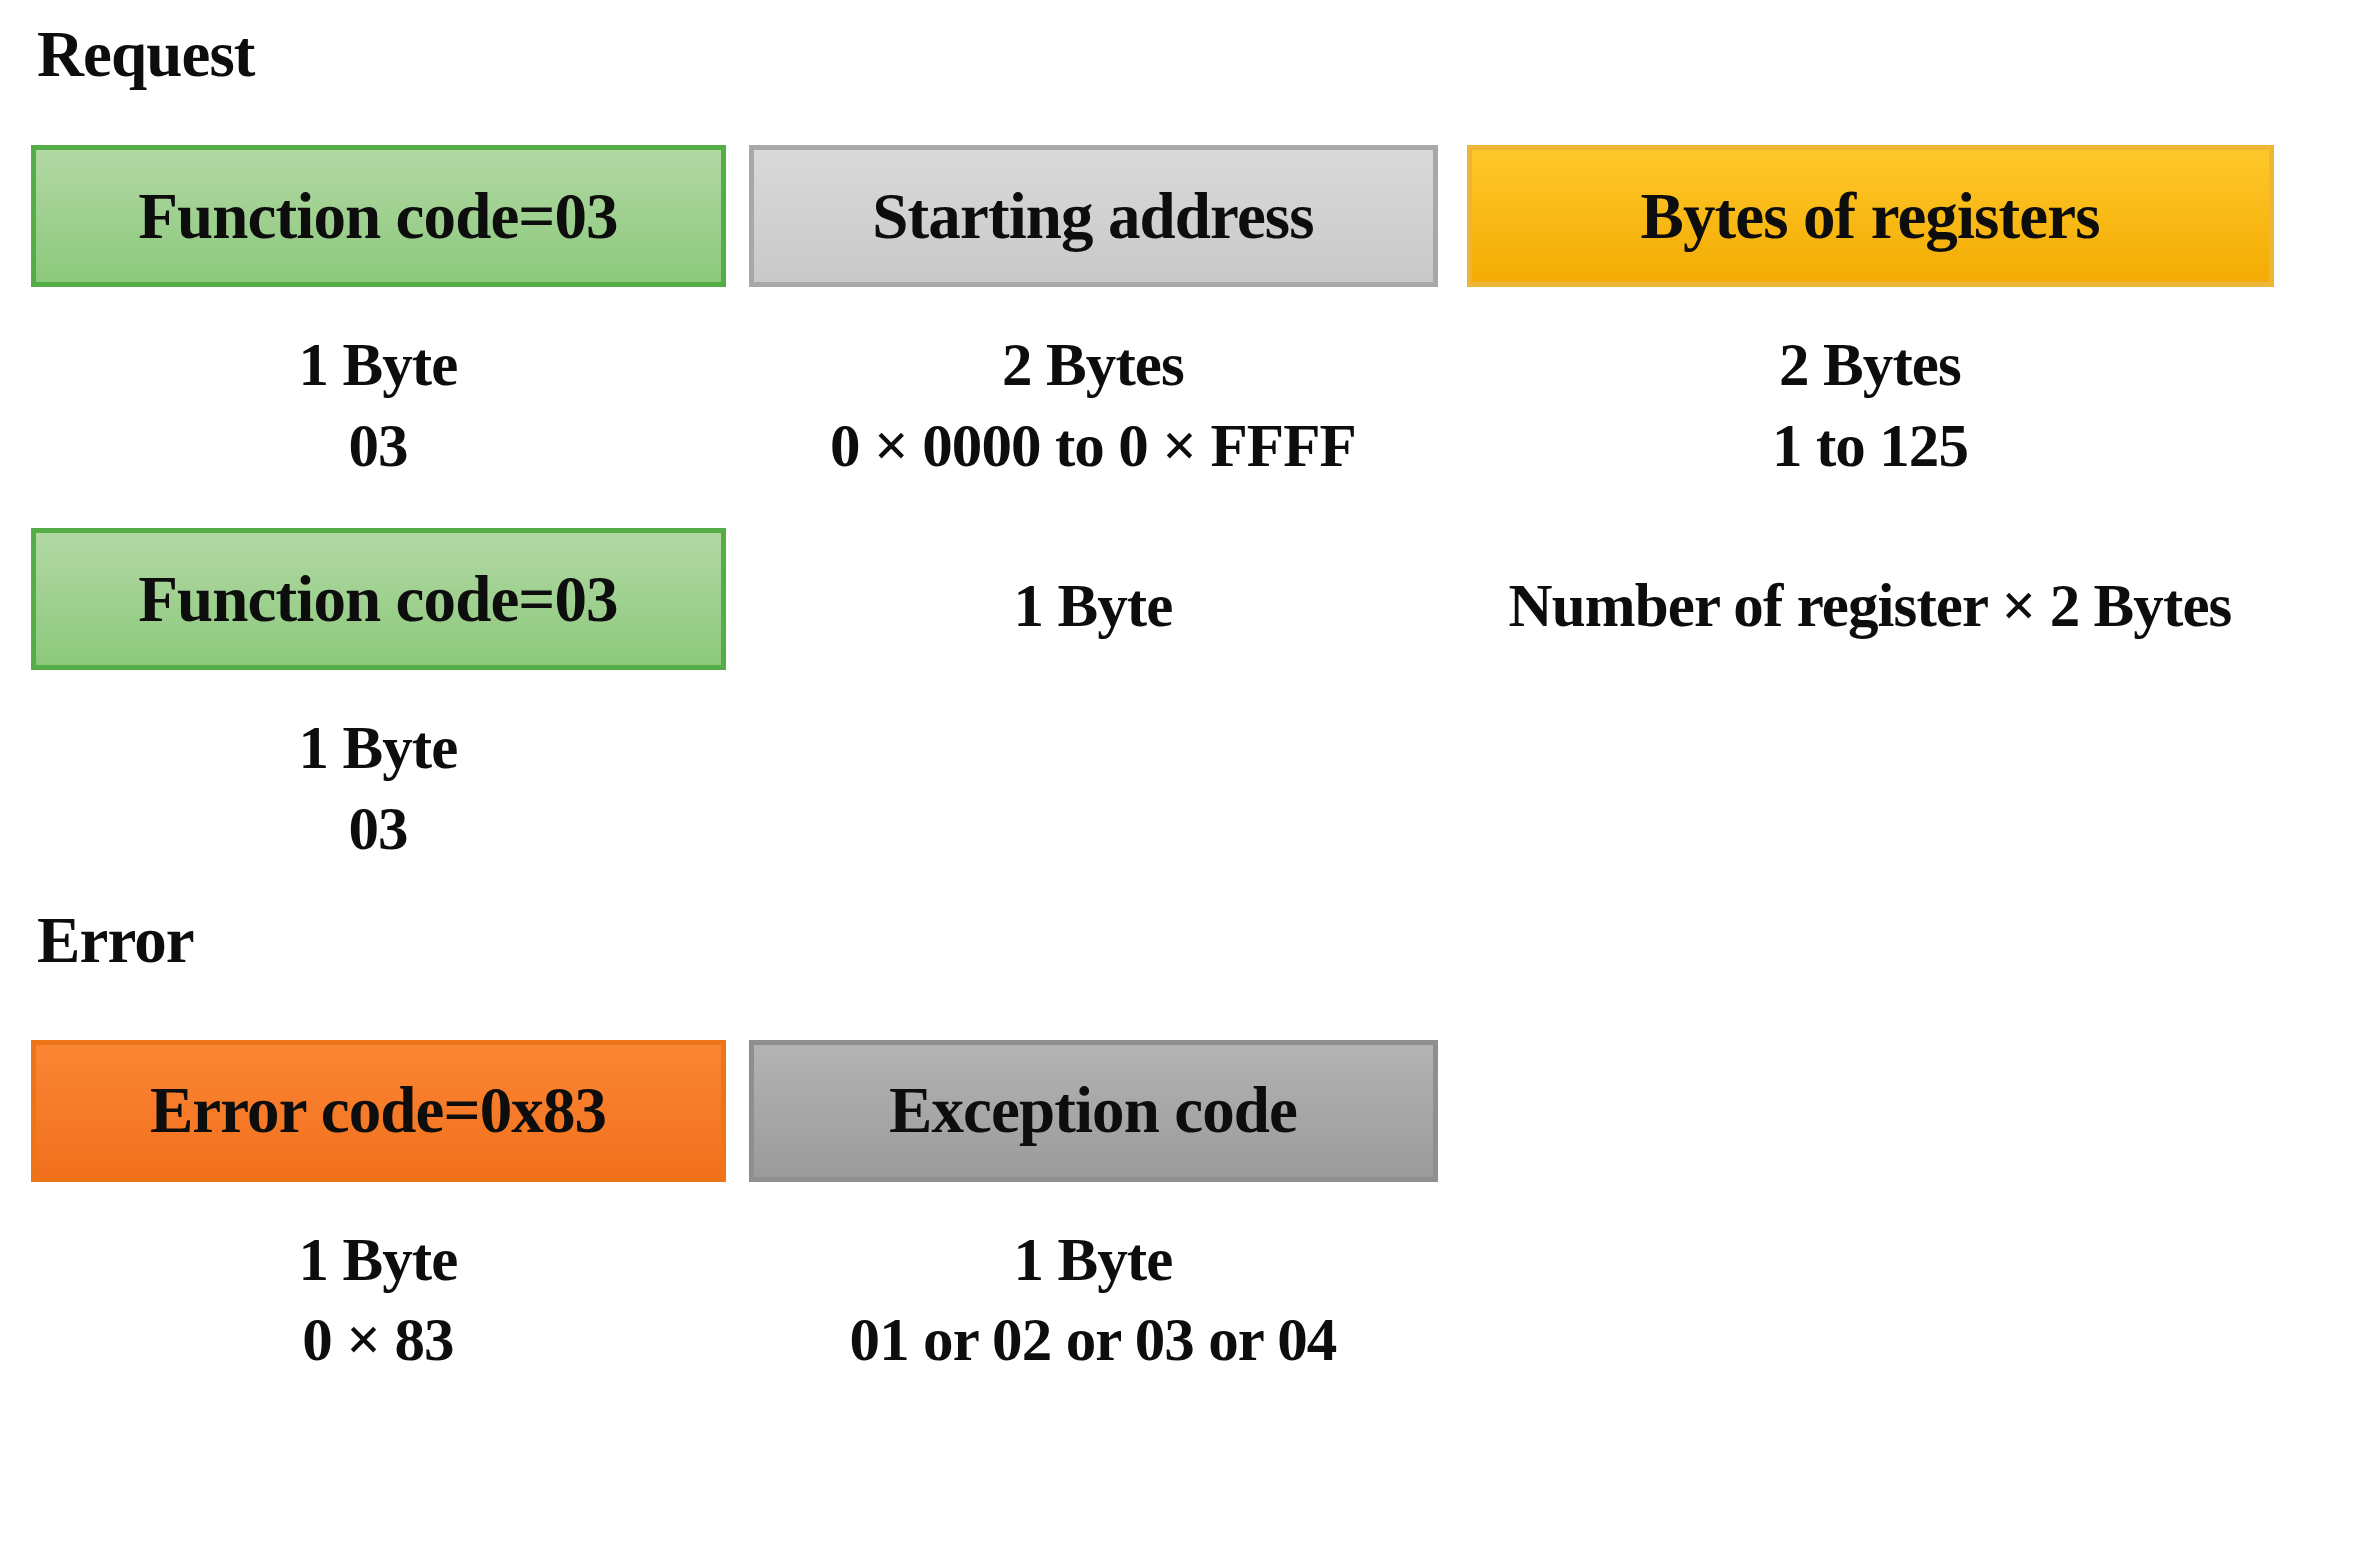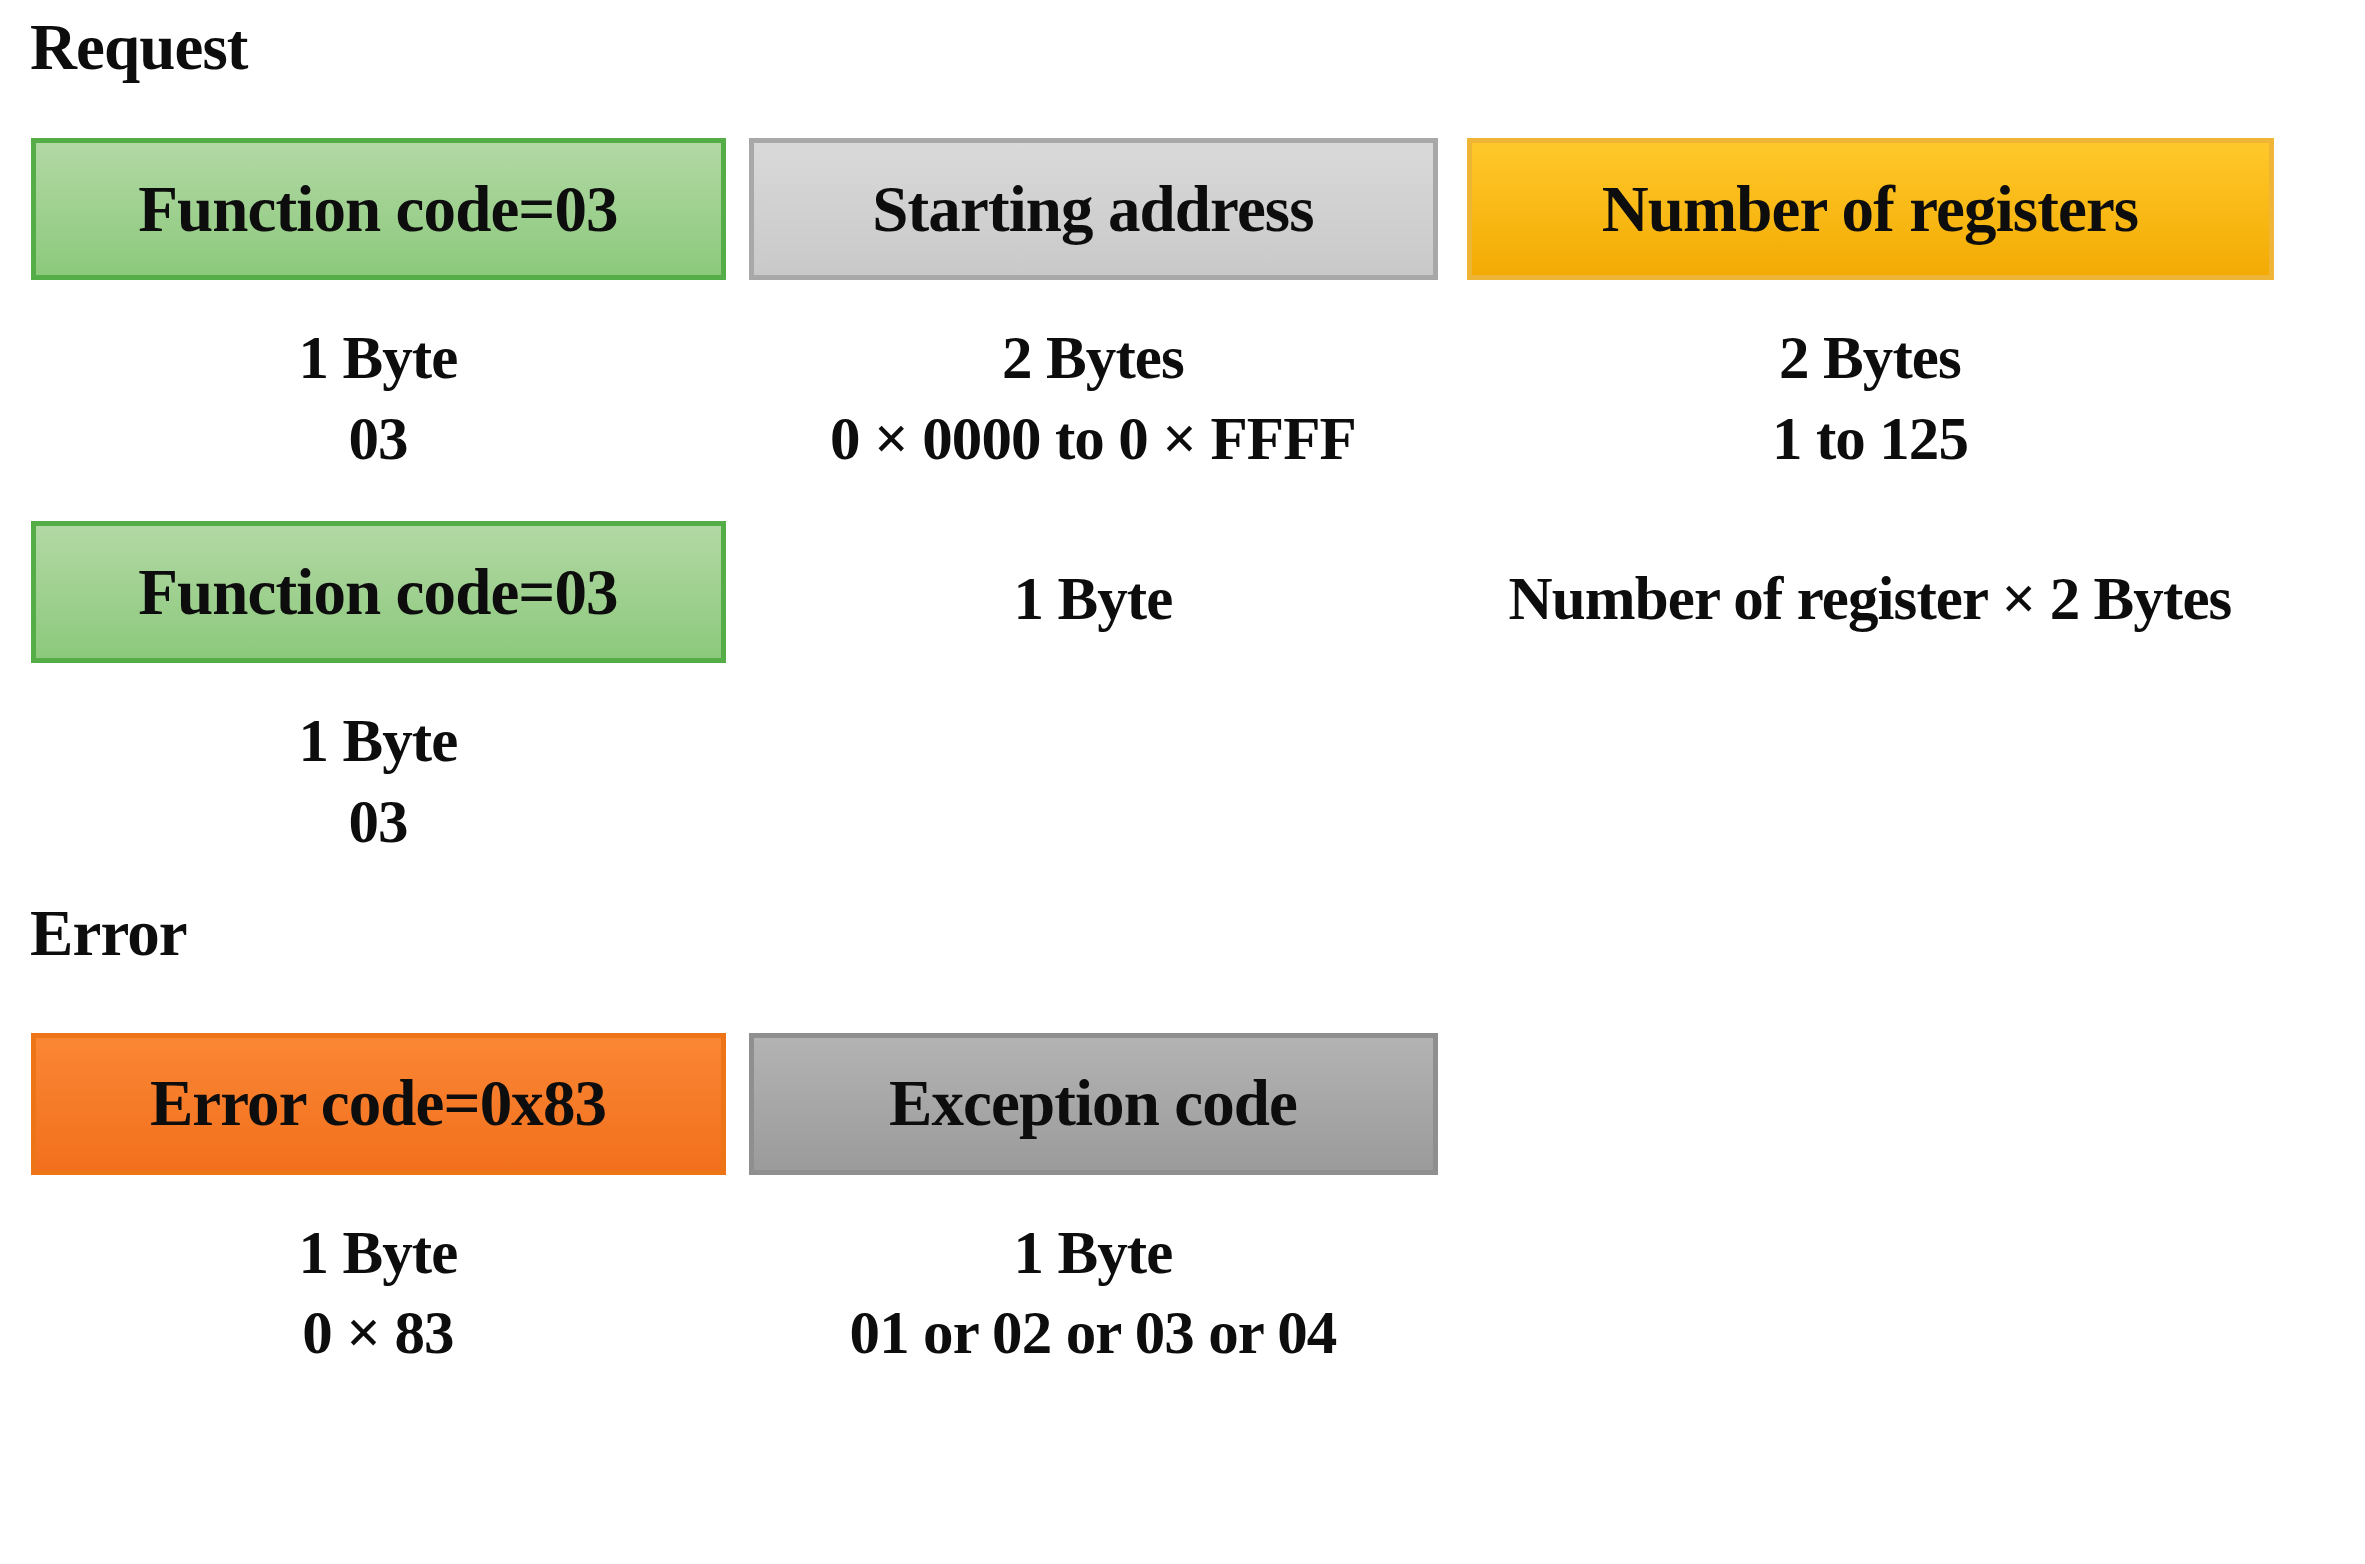--- a/index.html
+++ b/index.html
@@ -13,21 +13,21 @@
     overflow: hidden;
     font-family: "Liberation Serif", "DejaVu Serif", serif;
     font-weight: bold;
     color: #0d0d0d;
     -webkit-font-smoothing: antialiased;
   }
   .page {
     padding-top: 3.6px;
   }
   h2.heading {
-    margin: 8px;
+    margin: 15px;
     padding-left: 22px;
     font-size: 65px;
     line-height: 1.1;
     font-weight: bold;
     letter-spacing: -0.9px;
   }
   .row {
     display: grid;
     padding-left: 30.5px;
     box-sizing: border-box;
@@ -86,21 +86,21 @@
         <div class="box" style="background: linear-gradient(rgb(217, 217, 217), rgb(201, 201, 201)); border-color: rgb(168, 168, 168);">
           <span>Starting address</span>
         </div>
         <div class="caption">
           <div class="line">2 Bytes</div>
           <div class="line">0 × 0000 to 0 × FFFF</div>
         </div>
       </div>
       <div class="cell">
         <div class="box" style="background: linear-gradient(rgb(255, 200, 42), rgb(243, 171, 3)); border-color: rgb(238, 181, 55);">
-          <span>Number of registers</span>
+          <span>Bytes of registers</span>
         </div>
         <div class="caption">
           <div class="line">2 Bytes</div>
           <div class="line">1 to 125</div>
         </div>
       </div>
     </div>
   </div>
 
   <div class="section-response">

